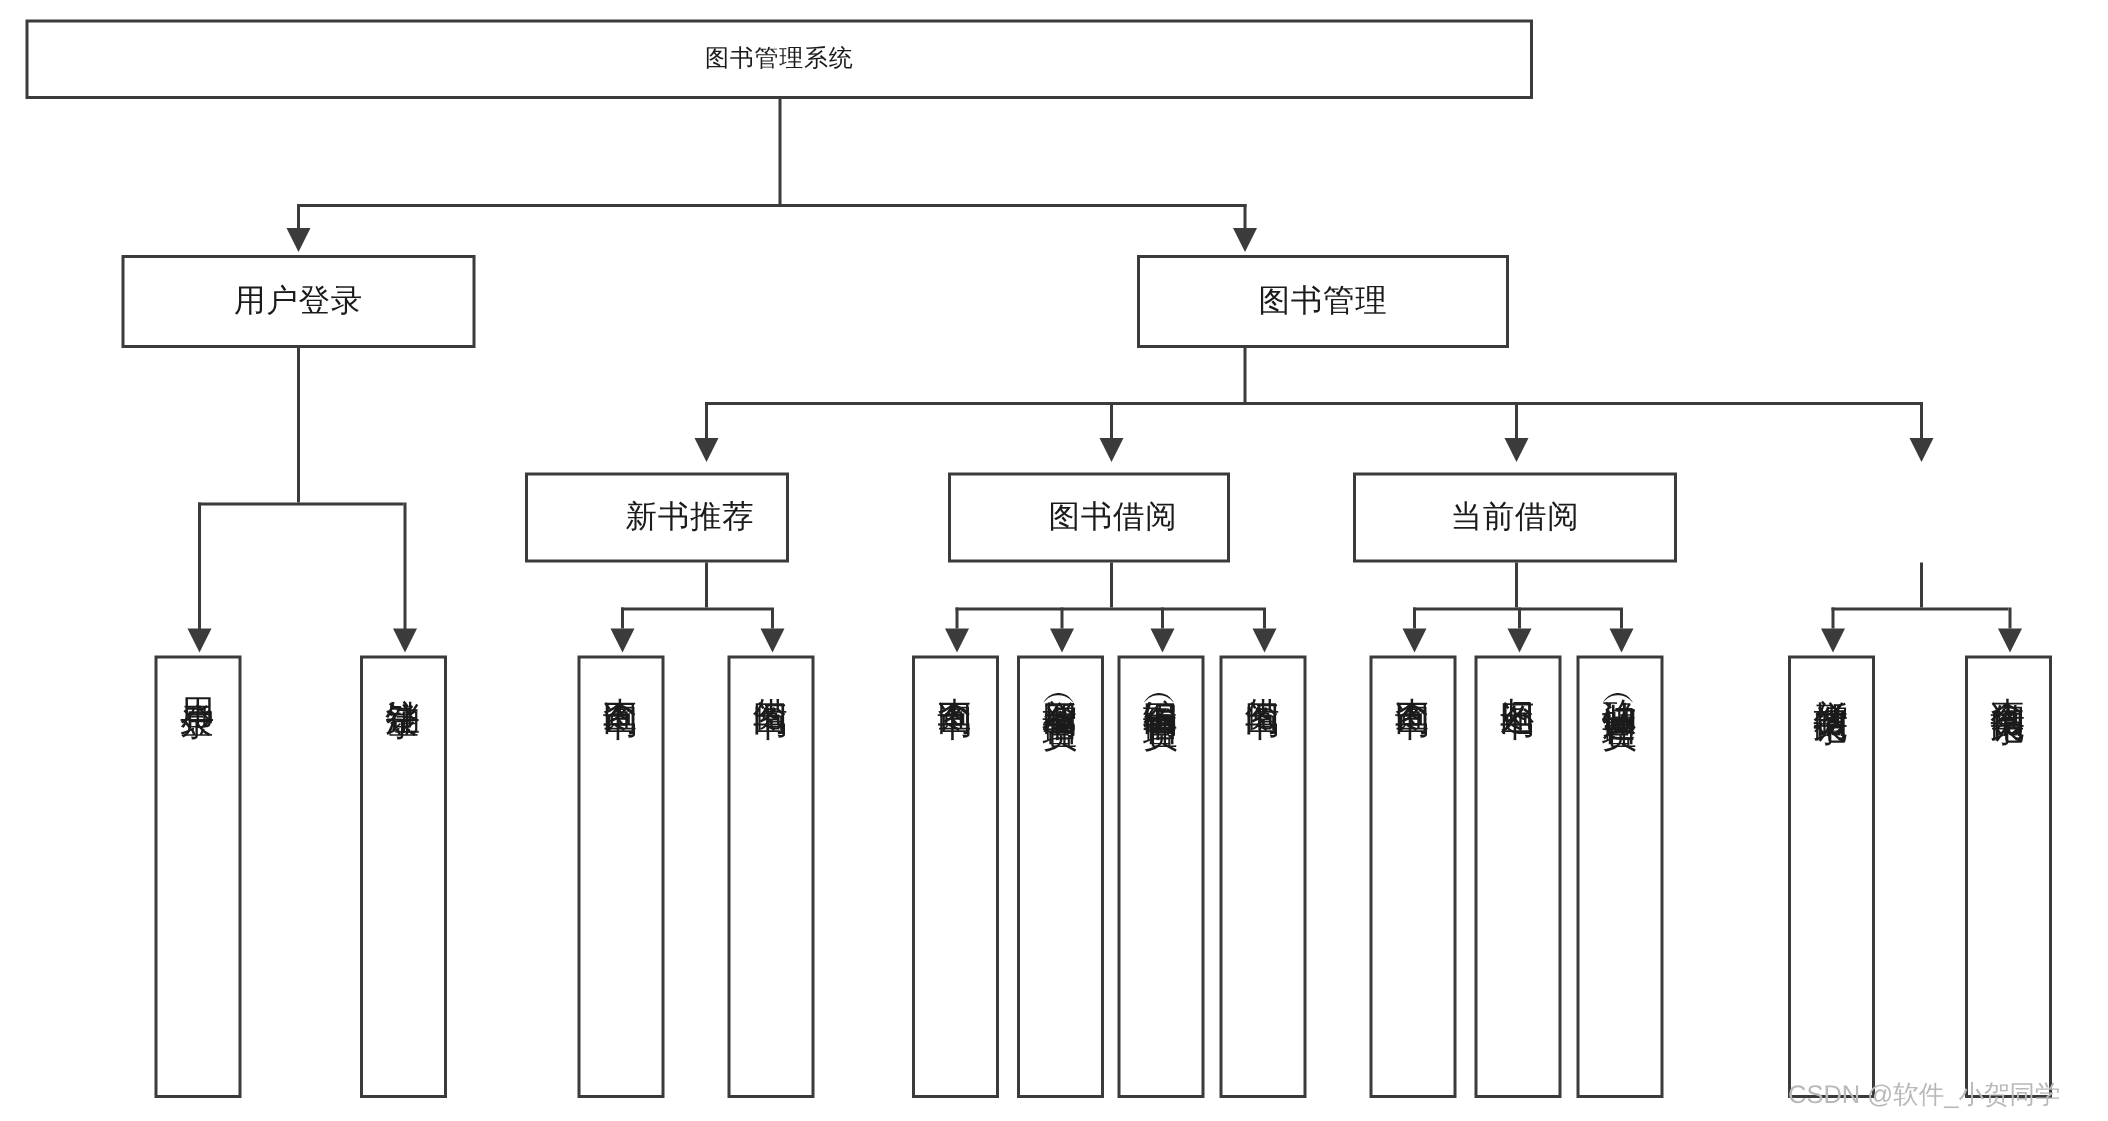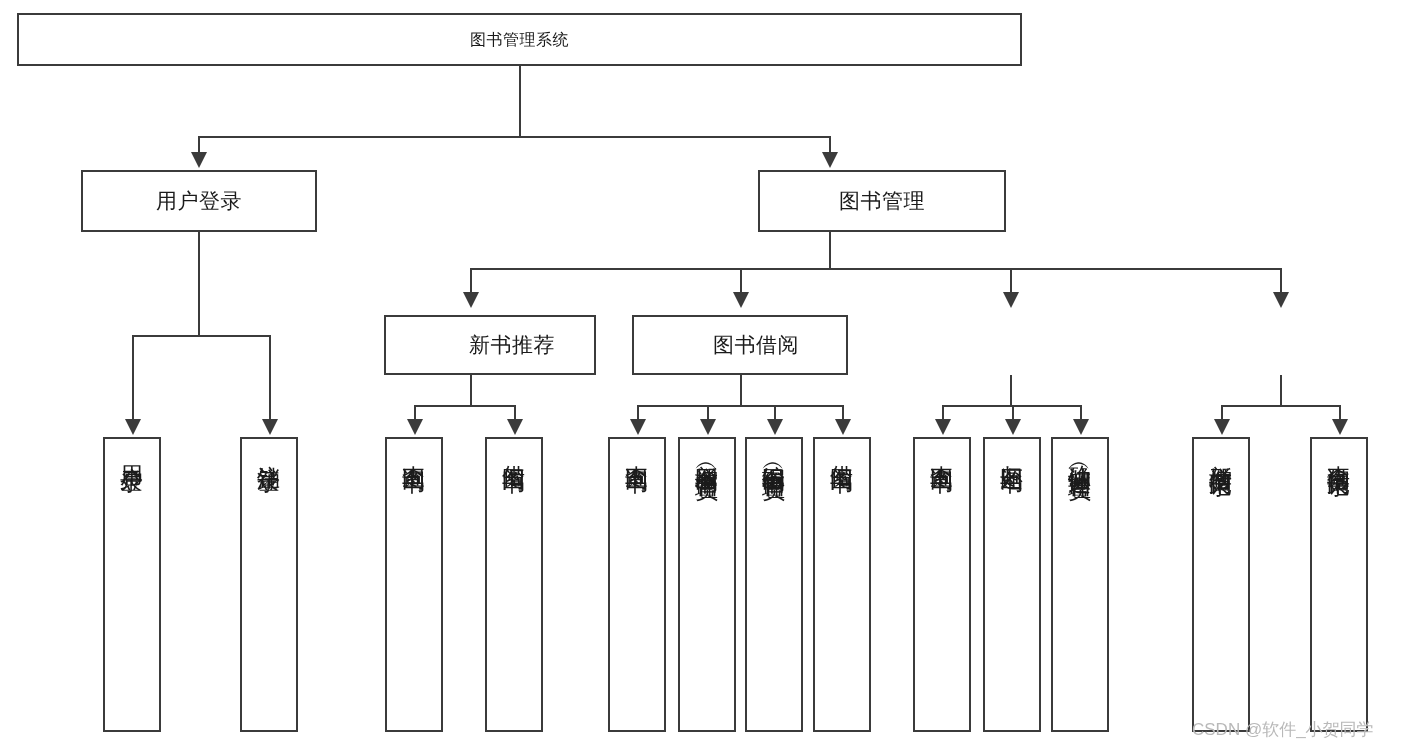--- a/index.html
+++ b/index.html
@@ -124,25 +124,28 @@
 
   <div class="vline" style="left:740px; top:268px; height:26px;"></div>
   <div class="arrow" style="left:733px; top:292px;"></div>
 
   <div class="vline" style="left:1010px; top:268px; height:26px;"></div>
   <div class="arrow" style="left:1003px; top:292px;"></div>
 
   <div class="vline" style="left:1280px; top:268px; height:26px;"></div>
   <div class="arrow" style="left:1273px; top:292px;"></div>
 
-  <div class="node horiz" style="left:384px; top:315px; width:212px; height:60px;padding-left:44px;">
+  <div class="node horiz" style="left:350px; top:315px; width:176px; height:60px;padding-left:44px;">
     <span>新书推荐</span>
   </div>
-  <div class="node horiz" style="left:632px; top:315px; width:216px; height:60px;padding-left:32px;">
+  <div class="node horiz" style="left:632px; top:315px; width:188px; height:60px;padding-left:32px;">
     <span>图书借阅</span>
+  </div>
+  <div class="node horiz" style="left:902px; top:315px; width:216px; height:60px;">
+    <span>当前借阅</span>
   </div>
 
   <div class="vline" style="left:470px; top:375px; height:30px;"></div>
   <div class="hline" style="left:414px; top:405px; width:100px;"></div>
   <div class="vline" style="left:414px; top:405px; height:14px;"></div>
   <div class="arrow" style="left:407px; top:419px;"></div>
   <div class="vline" style="left:514px; top:405px; height:14px;"></div>
   <div class="arrow" style="left:507px; top:419px;"></div>
 
   <div class="vline" style="left:740px; top:375px; height:30px;"></div>

